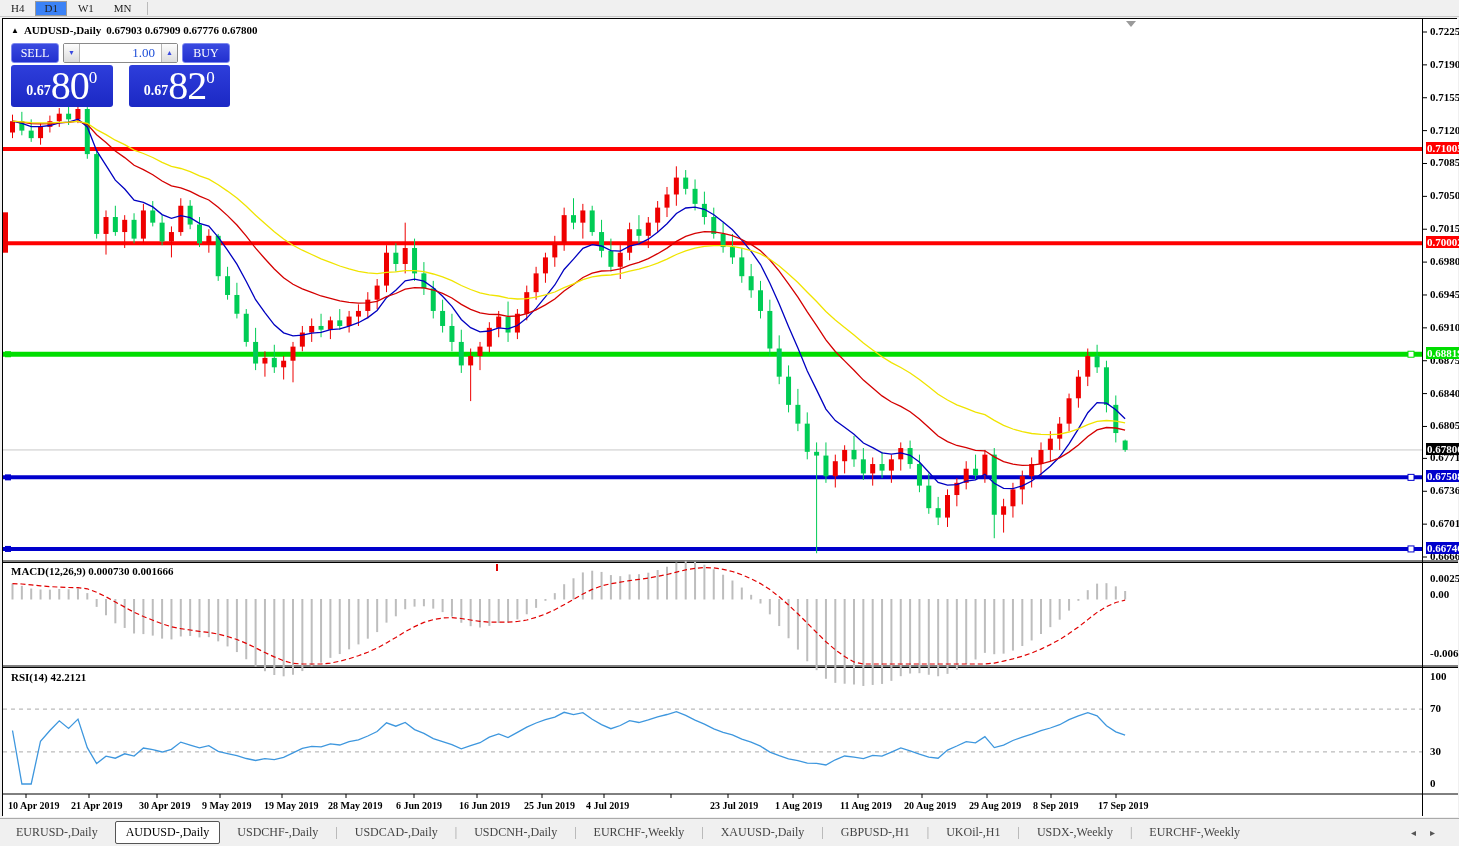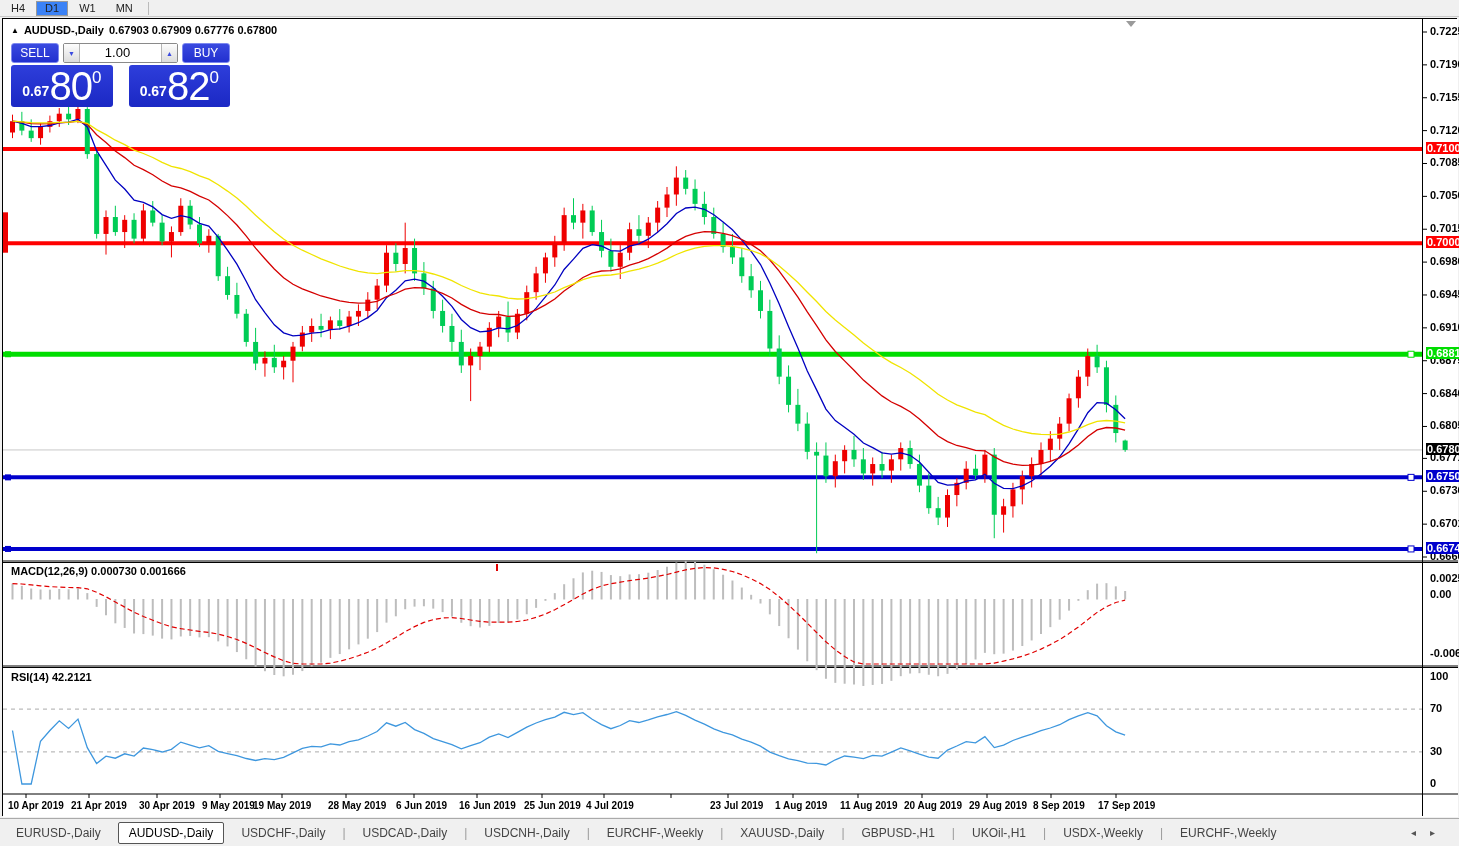--- a/index.html
+++ b/index.html
@@ -1,18 +1,18 @@
 <!DOCTYPE html>
 <html><head>
 <meta charset="utf-8">
 <style>
   * { box-sizing: border-box; margin: 0; padding: 0; }
   html,body { width:1459px; height:846px; overflow:hidden; background:#f0f0f0;
     font-family:"Liberation Sans", sans-serif; -webkit-user-select:none; user-select:none; }
-  #app { position:relative; width:1459px; height:594px; }
+  #app { position:relative; width:1459px; height:594px;font-family:Liberation Serif, serif; }
 
   
   .toolbar { position:absolute; left:0; top:0; width:1459px; height:17px;
     background:#f0f0f0; border-bottom:1px solid #c8c8c8; display:flex; align-items:center; }
   .tf-btn { height:15px; padding:0 8px; font-size:11px; color:#222; display:flex;
     align-items:center; border:1px solid transparent; margin-left:2px; cursor:default; }
   .tf-btn.active { background:#3b82f6; border:1px solid #9a9a9a; }
   .tb-sep { width:1px; height:13px; background:#bbb; margin:0 6px; }
 
   
@@ -36,21 +36,21 @@
   .widget { position:absolute; left:8px; top:24px; width:219px; }
   .w-row1 { display:flex; height:20px; gap:4px; }
   .trade-btn { flex:0 0 48px; background:linear-gradient(#3a4ae0,#2230cf); color:#fff;
     font-size:12px; border:1px solid #7c88ef; border-radius:3px; display:flex;
     align-items:center; justify-content:center; cursor:pointer; }
   .vol-group { flex:1; display:flex; border:1px solid #8a8a8a; background:#fff; border-radius:2px; }
   .spin { width:16px; background:linear-gradient(#fdfdfd,#dcdcdc); color:#3a4ae0;
     font-size:7px; display:flex; align-items:center; justify-content:center; cursor:pointer; }
   .spin.dn { border-right:1px solid #b5b5b5; }
   .spin.up { border-left:1px solid #b5b5b5; }
-  .vol { flex:1; font-size:13px; color:#000000; text-align:center; padding:1px 6px 0 0; }
+  .vol { flex:1; font-size:13px; color:#1d4ed8; text-align:right; padding:1px 6px 0 0; }
   .w-row2 { display:flex; gap:16px; margin-top:2px; }
   .tile { flex:1; height:42px; background:linear-gradient(#2e3edb,#1b28c4); border-radius:3px;
     color:#fff; display:flex; align-items:center; justify-content:center; cursor:pointer; }
   .tile .small { font-size:14px; font-weight:700; margin-top:10px; }
   .tile .big { font-size:40px; font-weight:400; line-height:40px; letter-spacing:-1px; }
   .tile .sup { font-size:17px; margin-bottom:16px; }
 
   
   .tabbar { position:absolute; left:0; top:818px; width:1459px; height:28px; background:#f0f0f0;
     border-top:1px solid #aaa; display:flex; align-items:center; padding-left:6px; }
@@ -587,21 +587,21 @@
         <div class="ax-label" style="top: 651px;">100</div>
         <div class="ax-label" style="top: 683px;">70</div>
         <div class="ax-label" style="top: 726px;">30</div>
         <div class="ax-label" style="top: 758px;">0</div>
       </div>
     <div id="date-labels">
         <div class="date-label" style="left: 5px; top: 781px;">10 Apr 2019</div>
         <div class="date-label" style="left: 68px; top: 781px;">21 Apr 2019</div>
         <div class="date-label" style="left: 136px; top: 781px;">30 Apr 2019</div>
         <div class="date-label" style="left: 199px; top: 781px;">9 May 2019</div>
-        <div class="date-label" style="left: 250px; top: 781px;">19 May 2019</div>
+        <div class="date-label" style="left: 261px; top: 781px;">19 May 2019</div>
         <div class="date-label" style="left: 325px; top: 781px;">28 May 2019</div>
         <div class="date-label" style="left: 393px; top: 781px;">6 Jun 2019</div>
         <div class="date-label" style="left: 456px; top: 781px;">16 Jun 2019</div>
         <div class="date-label" style="left: 521px; top: 781px;">25 Jun 2019</div>
         <div class="date-label" style="left: 583px; top: 781px;">4 Jul 2019</div>
         <div class="date-label" style="left: 650px; top: 781px; margin-top: 28px;">14 Jul 2019</div>
         <div class="date-label" style="left: 707px; top: 781px;">23 Jul 2019</div>
         <div class="date-label" style="left: 772px; top: 781px;">1 Aug 2019</div>
         <div class="date-label" style="left: 837px; top: 781px;">11 Aug 2019</div>
         <div class="date-label" style="left: 901px; top: 781px;">20 Aug 2019</div>

